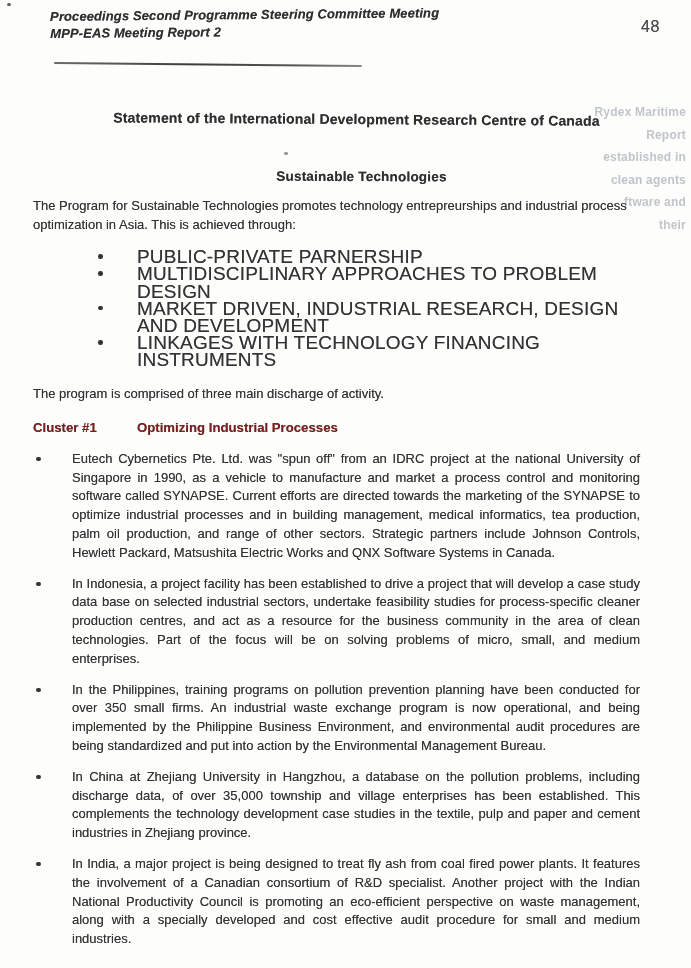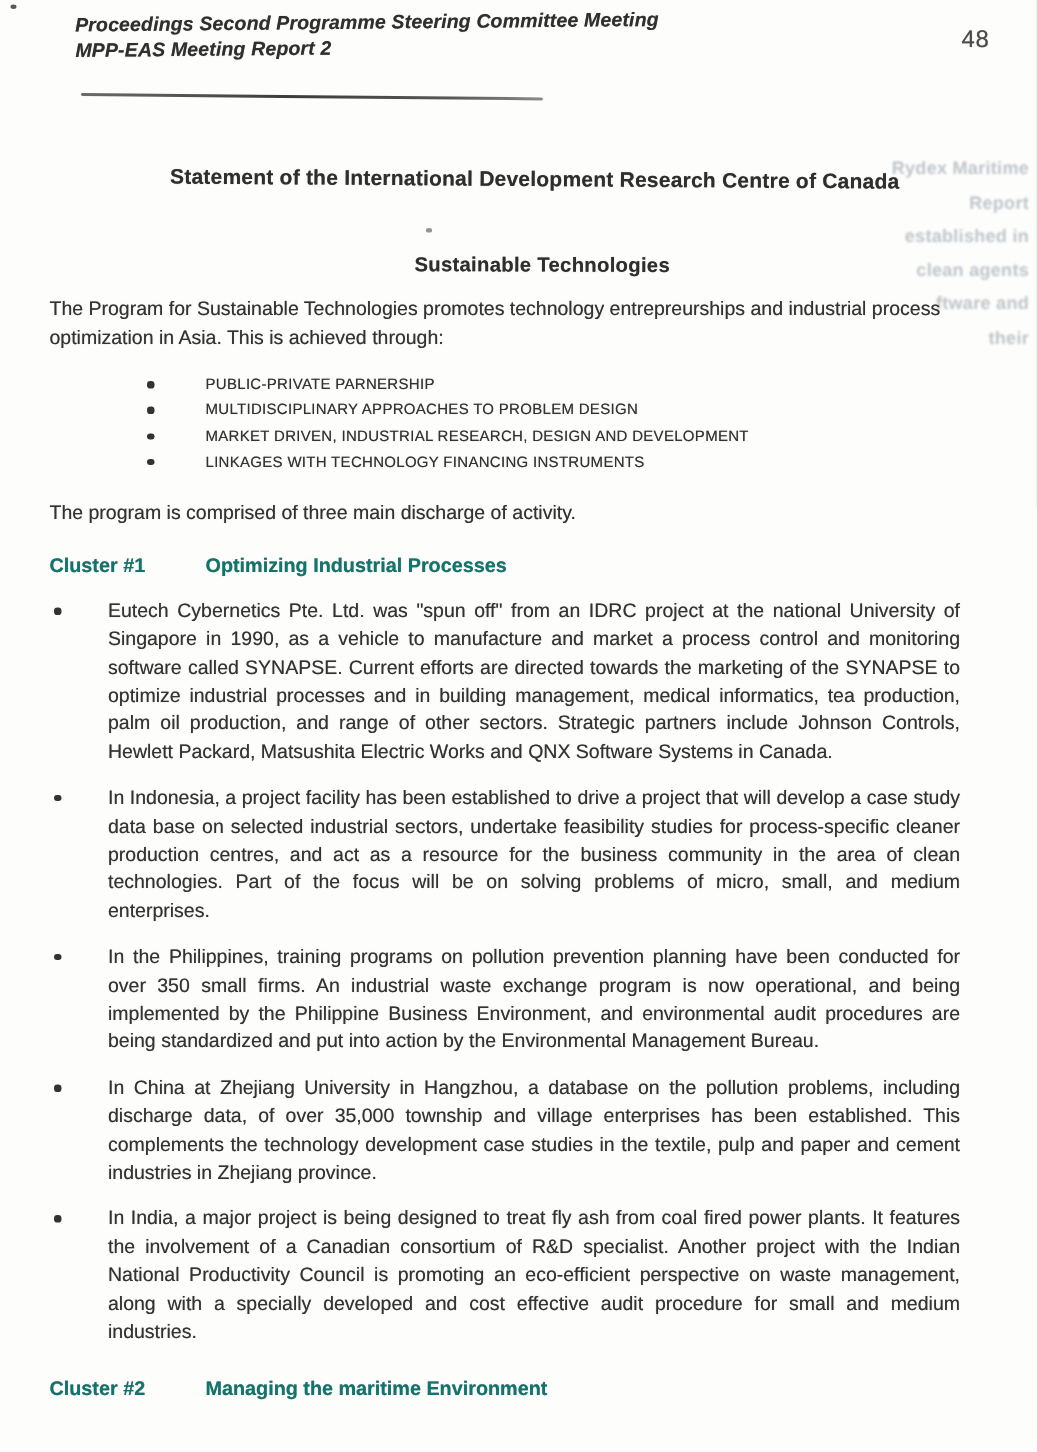--- a/index.html
+++ b/index.html
@@ -77,33 +77,33 @@
   
   .content {
     position: absolute; top: 197px; left: 33px; width: 606px;
     font-size: 13px; line-height: 18.6px; color: #333;
   }
   .para { margin: 0; }
   .para + * { margin-top: 13px; }
 
   .approach-list {
     list-style: none; margin: 14px 0 0 0; padding: 0;
-    font-size: 10px; line-height: 17.2px; letter-spacing: 0.2px;
+    font-size: 19px; line-height: 17.2px; letter-spacing: 0.2px;
   }
   .approach-list li { position: relative; padding-left: 104px; }
   .approach-list .dot {
     position: absolute; left: 65px; top: 6px;
     width: 4.5px; height: 4.5px; background: #333; border-radius: 50%;
   }
 
   .clusters-intro { margin-top: 16px; }
 
   .cluster-heading {
     margin-top: 16px;
-    font-weight: bold; font-size: 13.2px; color: #0f766e;
+    font-weight: bold; font-size: 13.2px; color: #7f1d1d;
     display: flex;
   }
   .cluster-heading .lbl { width: 104px; flex: none; }
 
   .project-list {
     list-style: none; margin: 6px 0 0 0; padding: 0;
   }
   .project-list li {
     position: relative;
     margin-top: 12px;

